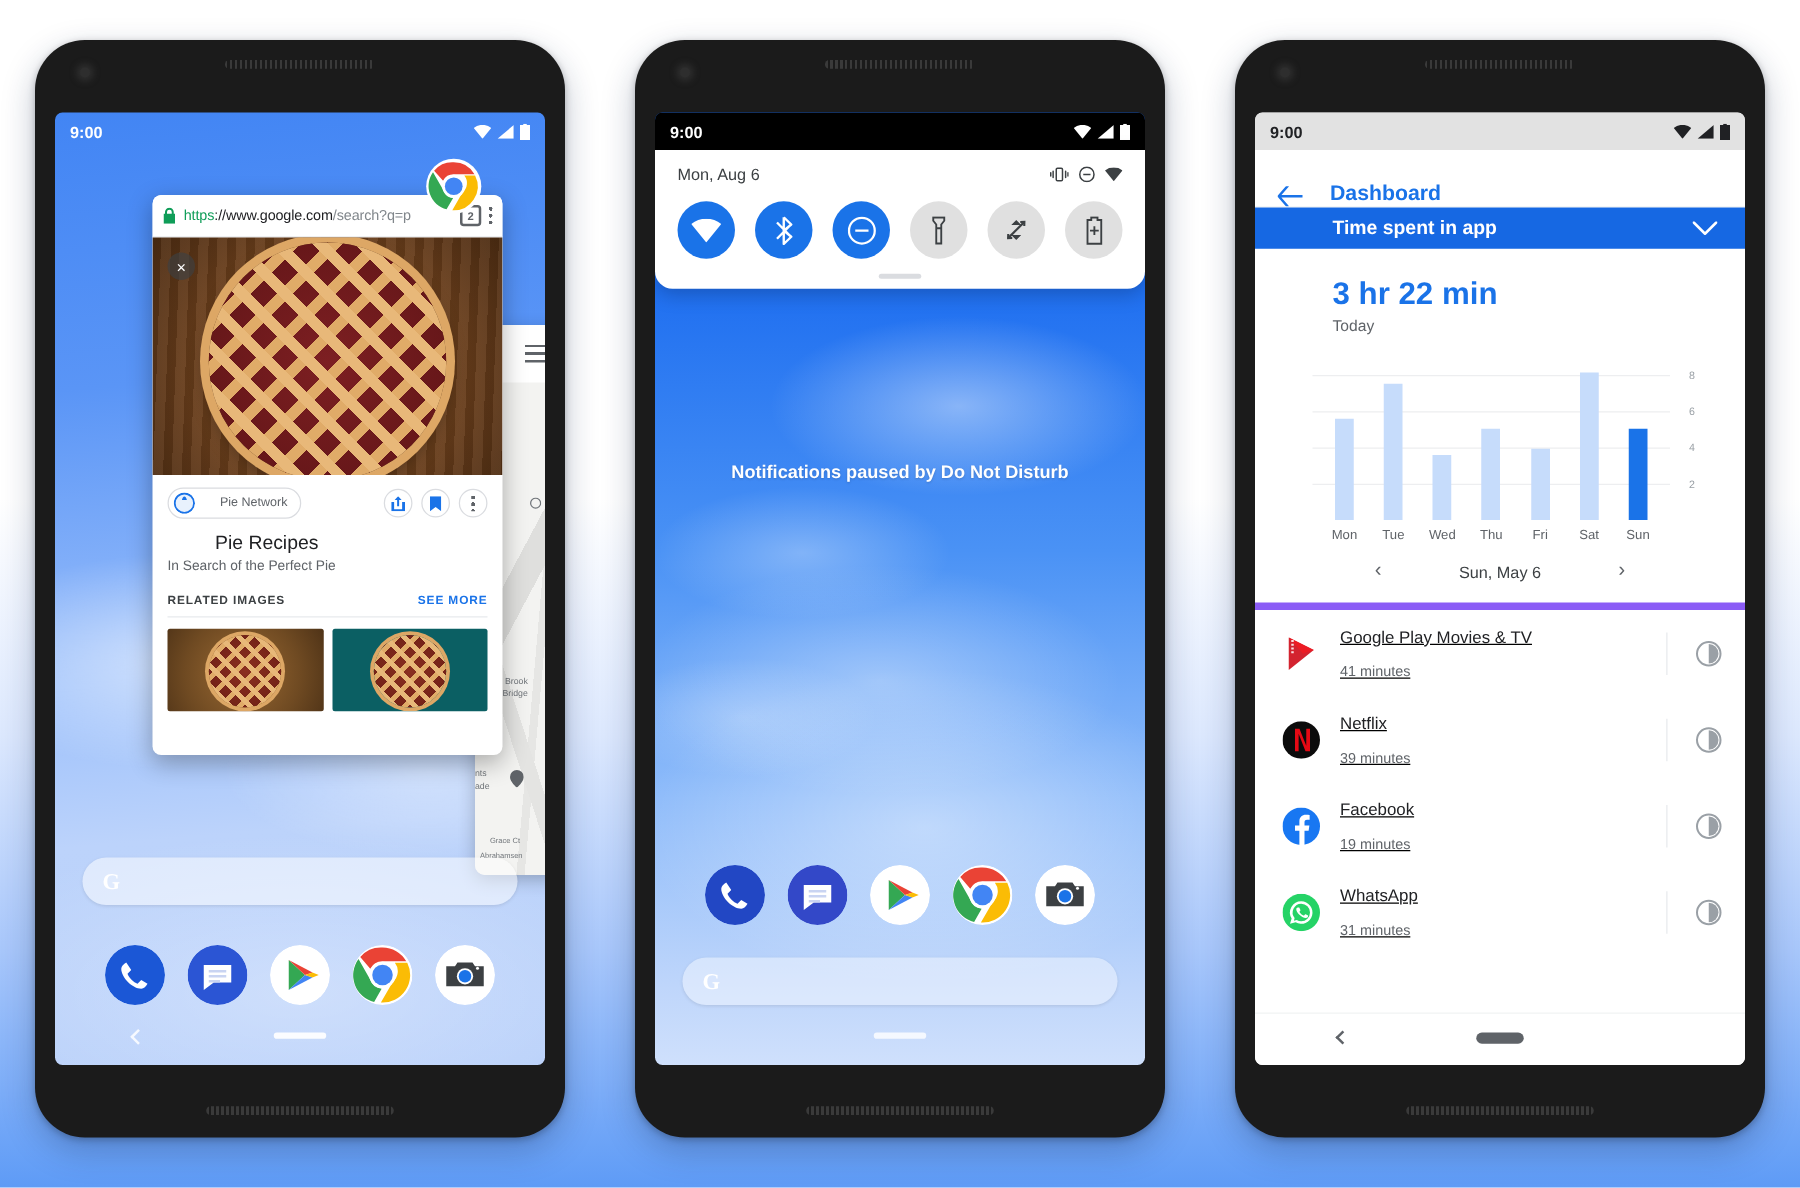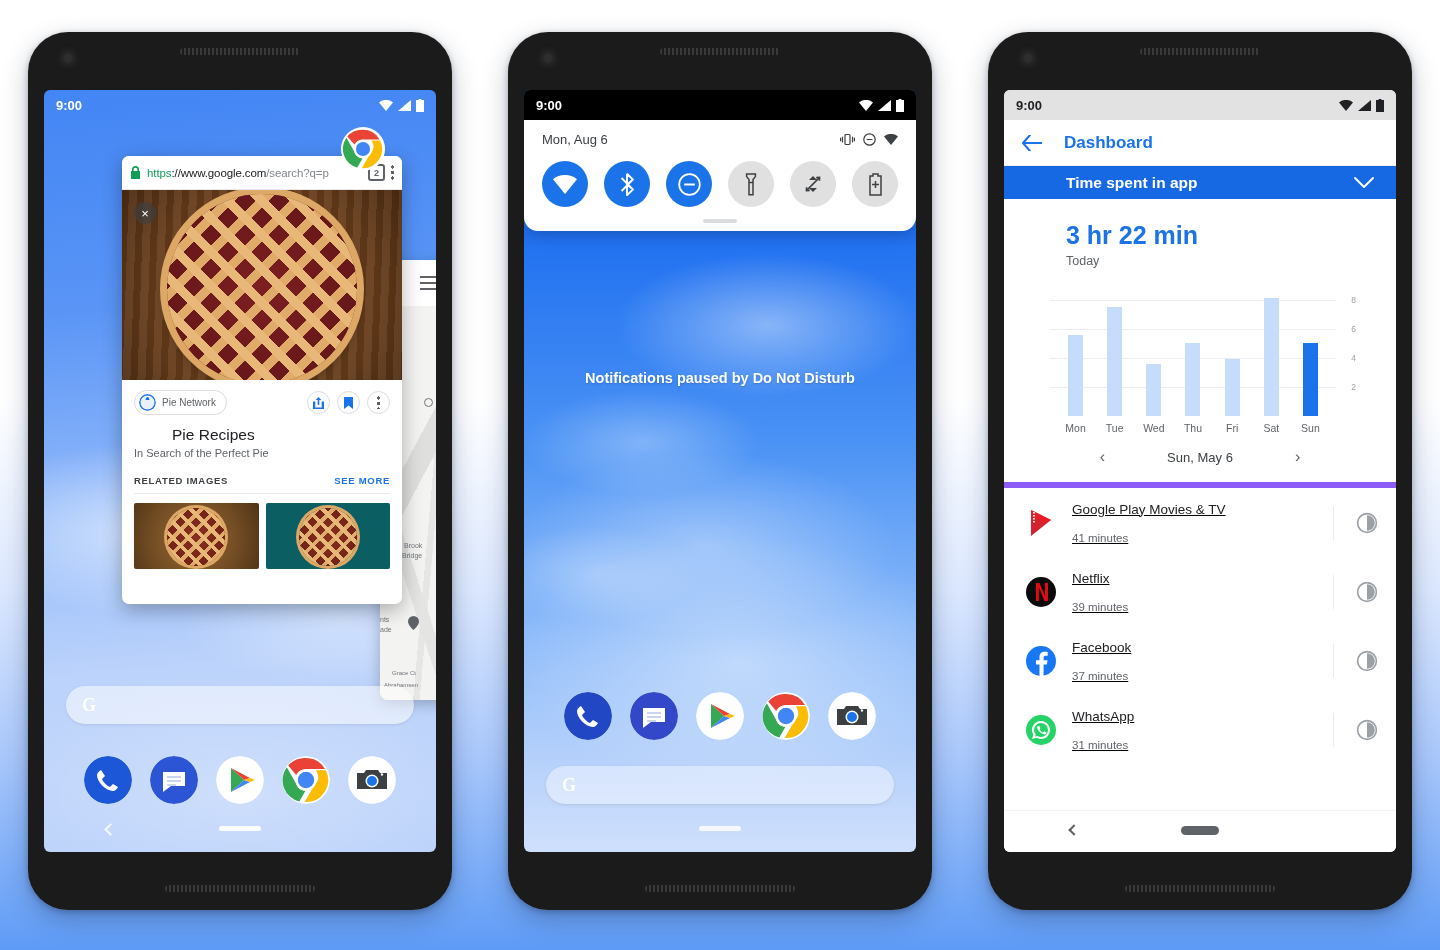--- a/index.html
+++ b/index.html
@@ -131,21 +131,21 @@
     box-shadow: 0 0 0 7px #dda765, 0 6px 16px rgba(0,0,0,.45);
   }
   .closebtn {
     position: absolute; left: 12px; top: 12px; width: 22px; height: 22px;
     border-radius: 50%; background: rgba(60,64,67,.62); color: #fff;
     display: flex; align-items: center; justify-content: center; font-size: 13px;
   }
   .card-body { padding: 10px 12px 0; }
   .srcrow { display: flex; align-items: center; justify-content: space-between; }
   .chip {
-    display: flex; align-items: center; gap: 6px; border: 1px solid #dadce0;
+    display: flex; align-items: center; gap: 20px; border: 1px solid #dadce0;
     border-radius: 16px; padding: 3px 10px 3px 4px; background: #fff;
   }
   .chip .favicon { width: 17px; height: 17px; border-radius: 50%; flex: none; }
   .chip span { font-size: 10px; color: #5f6368; }
   .actions { display: flex; align-items: center; gap: 7px; }
   .circbtn { width: 23px; height: 23px; border-radius: 50%; border: 1px solid #dadce0;
     display: flex; align-items: center; justify-content: center; background: #fff; }
   .card-title { font-size: 15.5px; color: #202124; margin-top: 11px; margin-left: 38px; }
   .card-sub   { font-size: 11px; color: #5f6368; margin-top: 3px; }
   .rel-row { display: flex; align-items: center; justify-content: space-between;
@@ -218,21 +218,21 @@
   .dnd-text { position: absolute; left: 0; right: 0; top: 280px; text-align: center;
     color: #fff; font-size: 14.5px; font-weight: bold; text-shadow: 0 1px 2px rgba(0,0,0,.18); }
   #phone2 .dock { bottom: 112px; }
   #phone2 .home-search { bottom: 48px; background: rgba(255,255,255,.42); }
   #phone2 .nav-pill { background: rgba(255,255,255,.80); }
 
   
   #phone3 { left: 988px; top: 32px; width: 424px; height: 878px; }
   #phone3 .screen { background: #fff; }
   #phone3 .statusbar { background: #e2e2e2; color: #202124; }
-  .appbar { height: 46px; display: flex; align-items: center; gap: 22px;
+  .appbar { height: 46px; display: flex; align-items: flex-end; gap: 22px;
     padding: 0 18px; background: #fff; border-bottom: 1px solid #f1f3f4; }
   .appbar .title { font-size: 17px; color: #1a73e8; font-weight: bold; }
   .blueband { background: #1668e3; color: #fff; height: 33px;
     display: flex; align-items: center; justify-content: space-between; padding: 0 22px 0 62px; }
   .blueband .t { font-size: 15.5px; font-weight: bold; }
   .bigtime { font-size: 25px; color: #1a73e8; font-weight: bold; padding: 22px 0 0 62px; }
   .today { font-size: 12.5px; color: #5f6368; padding: 4px 0 0 62px; }
 
   .chartwrap { position: relative; margin: 20px 40px 0 46px; height: 128px; }
   .gridlines { position: absolute; inset: 0; }
@@ -685,21 +685,21 @@
         </div>
         <div class="approw">
           <span class="ai">
             <svg width="30" height="30" viewBox="0 0 30 30">
                 <circle cx="15" cy="15" r="15" fill="#1877f2"></circle>
                 <path d="M17.6 30V18.5h3.3l.6-4.2h-3.9v-2.6c0-1.2.4-2 2.1-2h2V5.9c-.4-.1-1.6-.2-3-.2-3.1 0-5.2 1.9-5.2 5.3v3.3H10v4.2h3.5V30Z" fill="#fff"></path>
               </svg>
           </span>
           <span class="meta">
             <span class="nm" style="display:block">Facebook</span>
-            <span class="mn" style="display:block">37 minutes</span>
+            <span class="mn" style="display:block">19 minutes</span>
           </span>
           <span class="divider-v"></span>
           <svg class="timerbtn" viewBox="0 0 22 22">
               <circle cx="11" cy="11" r="9.4" fill="none" stroke="#9aa0a6" stroke-width="1.6"></circle>
               <path d="M11 11V3.2A7.8 7.8 0 0 1 11 18.8Z" fill="#9aa0a6"></path>
             </svg>
         </div>
         <div class="approw">
           <span class="ai">
             <svg width="30" height="30" viewBox="0 0 30 30">

